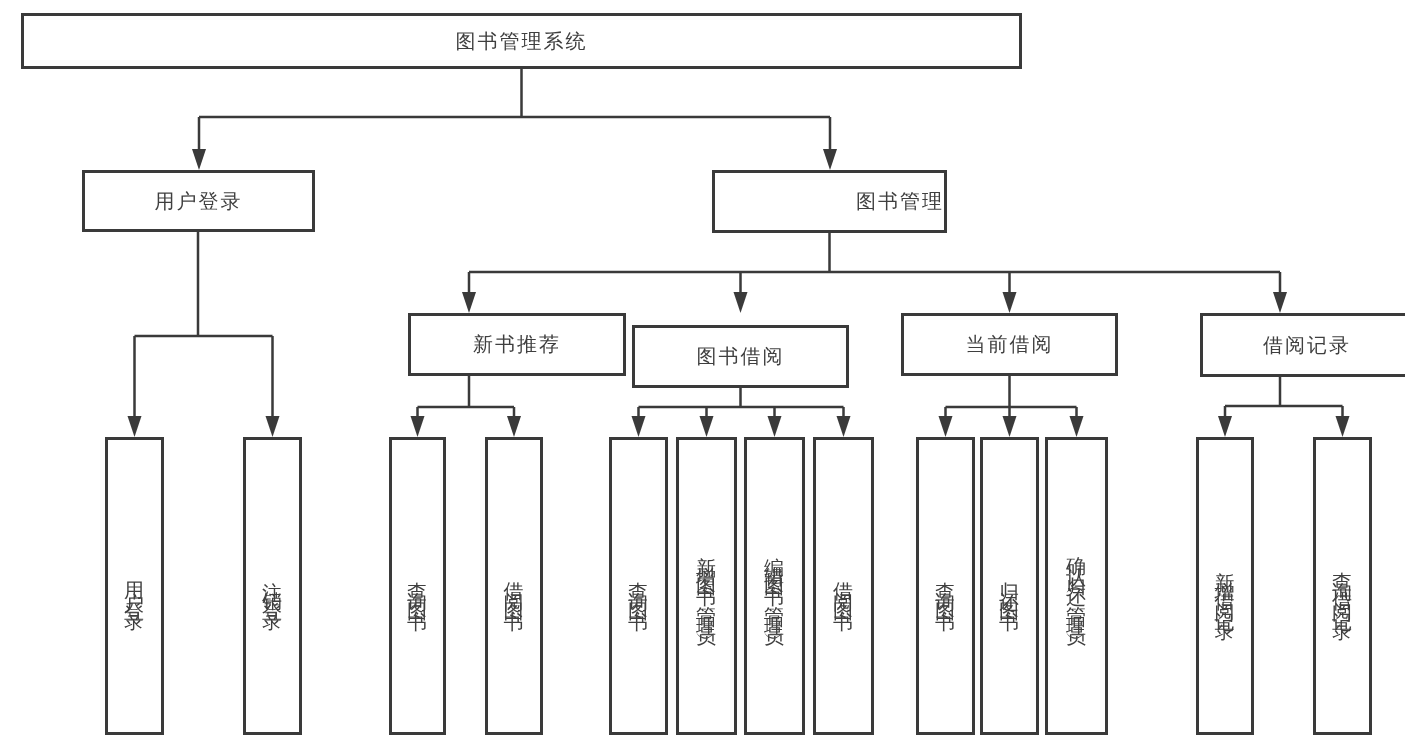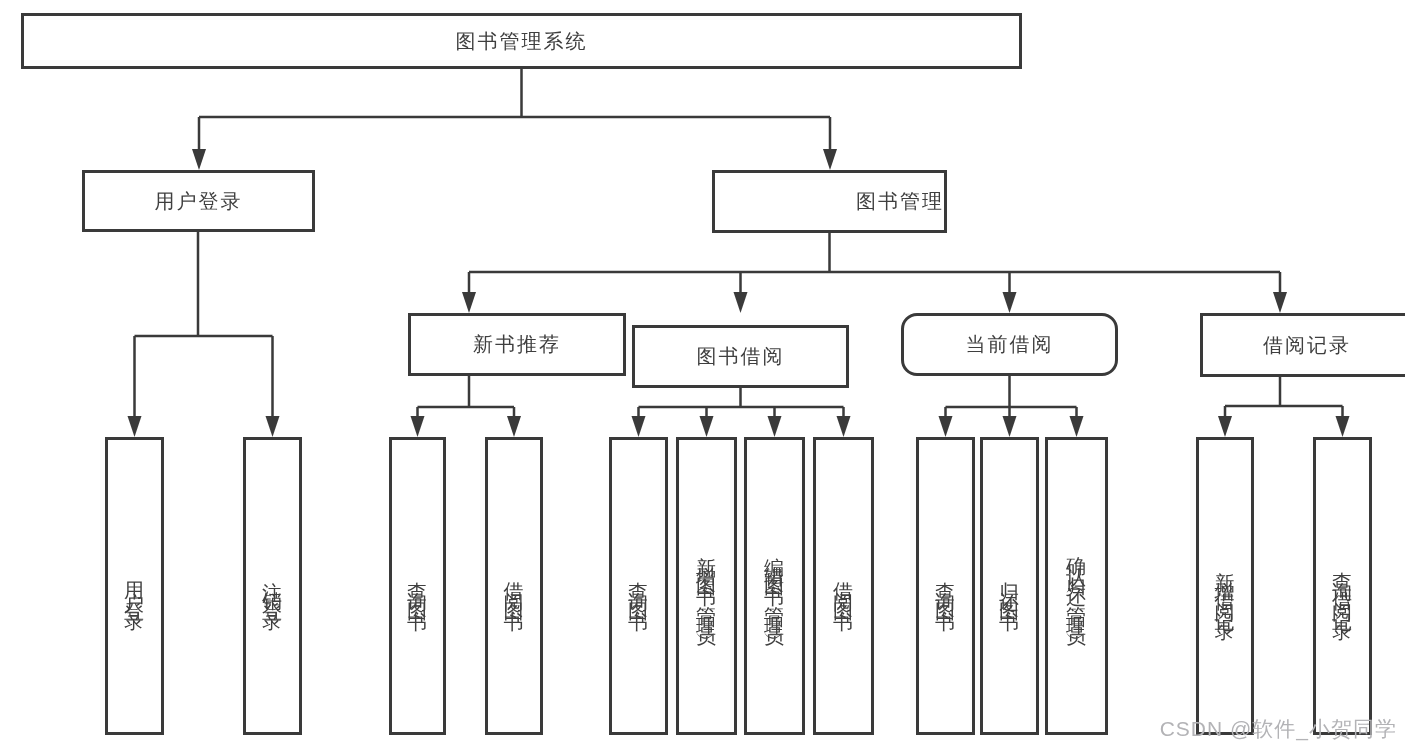--- a/index.html
+++ b/index.html
@@ -59,21 +59,21 @@
       </div>
       <div class="node h" style="left: 712px; top: 170px; width: 235px; height: 63px; justify-content: flex-end;">
         <span>图书管理</span>
       </div>
       <div class="node h" style="left: 360px; top: 313px; width: 218px; height: 63px; margin-left: 48px;">
         <span>新书推荐</span>
       </div>
       <div class="node h" style="left: 632px; top: 325px; width: 217px; height: 63px;">
         <span>图书借阅</span>
       </div>
-      <div class="node h" style="left: 901px; top: 313px; width: 217px; height: 63px; border-radius: 16px;">
+      <div class="node h" style="left: 901px; top: 313px; width: 217px; height: 63px;">
         <span>当前借阅</span>
       </div>
       <div class="node h" style="left: 1176px; top: 313px; width: 214px; height: 64px; margin-left: 24px;">
         <span>借阅记录</span>
       </div>
       <div class="node v" style="left: 105px; top: 437px; width: 59px; height: 298px;">
         <span>用户登录</span>
       </div>
       <div class="node v" style="left: 243px; top: 437px; width: 59px; height: 298px;">
         <span>注销登录</span>
@@ -105,14 +105,13 @@
       <div class="node v" style="left: 1045px; top: 437px; width: 63px; height: 298px;">
         <span>确认归还（管理员）</span>
       </div>
       <div class="node v" style="left: 1196px; top: 437px; width: 58px; height: 298px;">
         <span>新增借阅记录</span>
       </div>
       <div class="node v" style="left: 1313px; top: 437px; width: 59px; height: 298px;">
         <span>查询借阅记录</span>
       </div>
     </div>
-  <div id="watermark">CSDN @软件_小贺同学</div>
 </div>
 
 </body></html>

